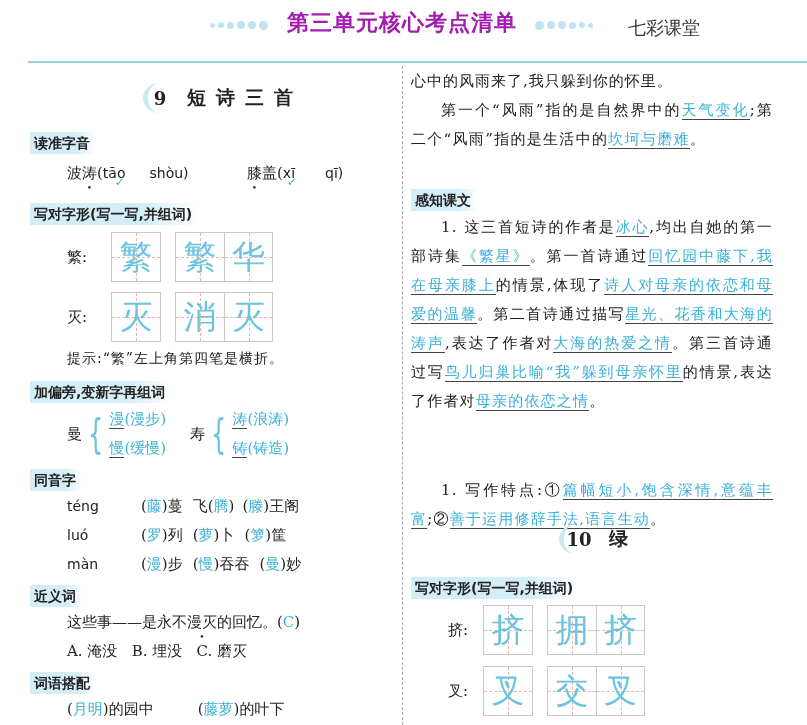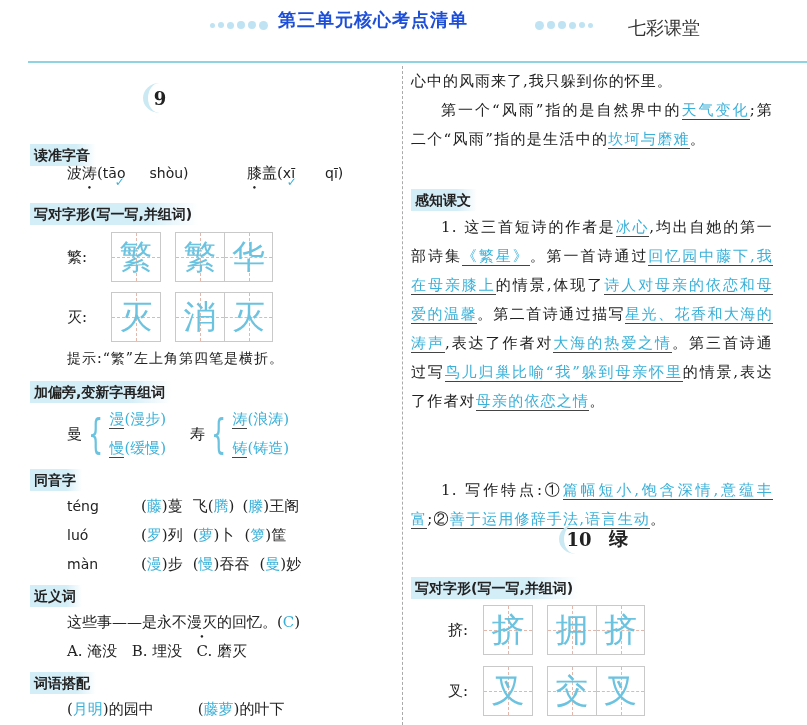--- a/index.html
+++ b/index.html
@@ -1,20 +1,20 @@
 <!DOCTYPE html>
 <html><head>
 <meta charset="utf-8">
 <style>
   * { box-sizing: border-box; margin: 0; padding: 0; }
   html, body { width: 807px; height: 725px; background: #ffffff; overflow: hidden; }
   body { font-family: "DejaVu Serif", "Liberation Serif", serif; color: #222; position: relative; }
 
   .page-header { position: absolute; left: 0; top: 0; width: 807px; height: 62px; }
-  .header-title { position: absolute; left: 278px; top: 8px; font-size: 18px; font-weight: bold; color: #1d4ed8; letter-spacing: 1px; font-family: "DejaVu Serif", serif; }
+  .header-title { position: absolute; left: 287px; top: 8px; font-size: 22px; font-weight: bold; color: #a21caf; letter-spacing: 1px; font-family: "DejaVu Serif", serif; }
   .dots { position: absolute; top: 21px; display: flex; gap: 3px; }
   .dots span { display: inline-block; border-radius: 50%; background: #bfe3f2; }
   .dots-left { left: 210px; }
   .dots-right { left: 535px; }
   .header-brand { position: absolute; left: 628px; top: 16px; font-size: 18px; color: #333; }
   .header-rule { position: absolute; left: 28px; top: 61px; width: 779px; height: 2px; background: #8fd3e3; }
 
   .col-divider { position: absolute; left: 402px; top: 66px; height: 659px; border-left: 1px dashed #aaa; }
 
   .lesson-title { position: absolute; display: flex; align-items: center; font-weight: bold; font-size: 19px; color: #222; }
@@ -70,23 +70,24 @@
       <span style="width:5px;height:5px;margin-top:2px"></span>
   </div>
   <div class="header-brand">七彩课堂</div>
   <div class="header-rule"></div>
 </div>
 
 <div class="col-divider"></div>
 
 <div class="lesson-title" style="left:145px;top:83px;">
   <div class="lesson-num">9</div>
-</div>
-
-<div class="sec-head" style="left:30px;top:144px;text-align:right;">读准字音</div>
+  <div class="lesson-name">短诗三首</div>
+</div>
+
+<div class="sec-head" style="left:30px;top:132px;text-align:right;">读准字音</div>
 <div class="line" style="left:67px;top:164px;">
   <span><span>波</span><span class="dot-under">涛</span></span>(<span class="pinyin" style="position:relative"><span>tāo</span><span class="check" style="left:12px;top:10px">✓</span></span><span class="pinyin" style="margin-left:24px">shòu</span><span class="pinyin">)</span>
 </div>
 <div class="line" style="left:247px;top:164px;">
   <span><span class="dot-under">膝</span><span>盖</span></span>(<span class="pinyin" style="position:relative"><span>xī</span><span class="check" style="left:4px;top:10px">✓</span></span><span class="pinyin" style="margin-left:30px">qī</span><span class="pinyin">)</span>
 </div>
 
 <div class="sec-head" style="left:30px;top:203px;">写对字形(写一写,并组词)</div>
 <div class="grid-row" style="left:67px;top:232px;">
   <div class="grid-label">繁:</div>

